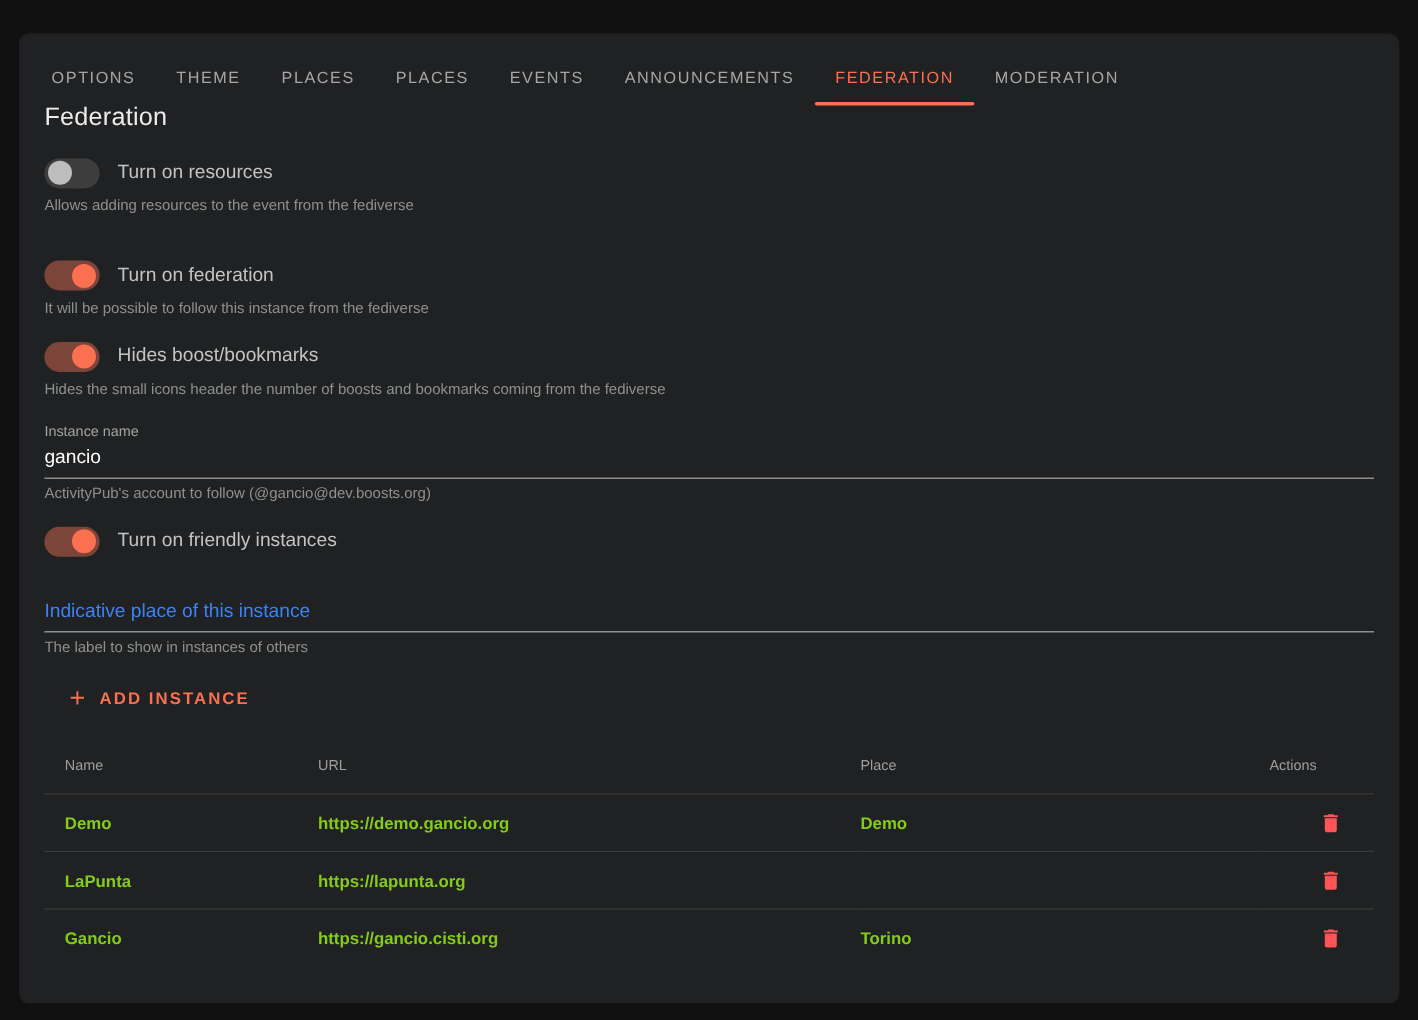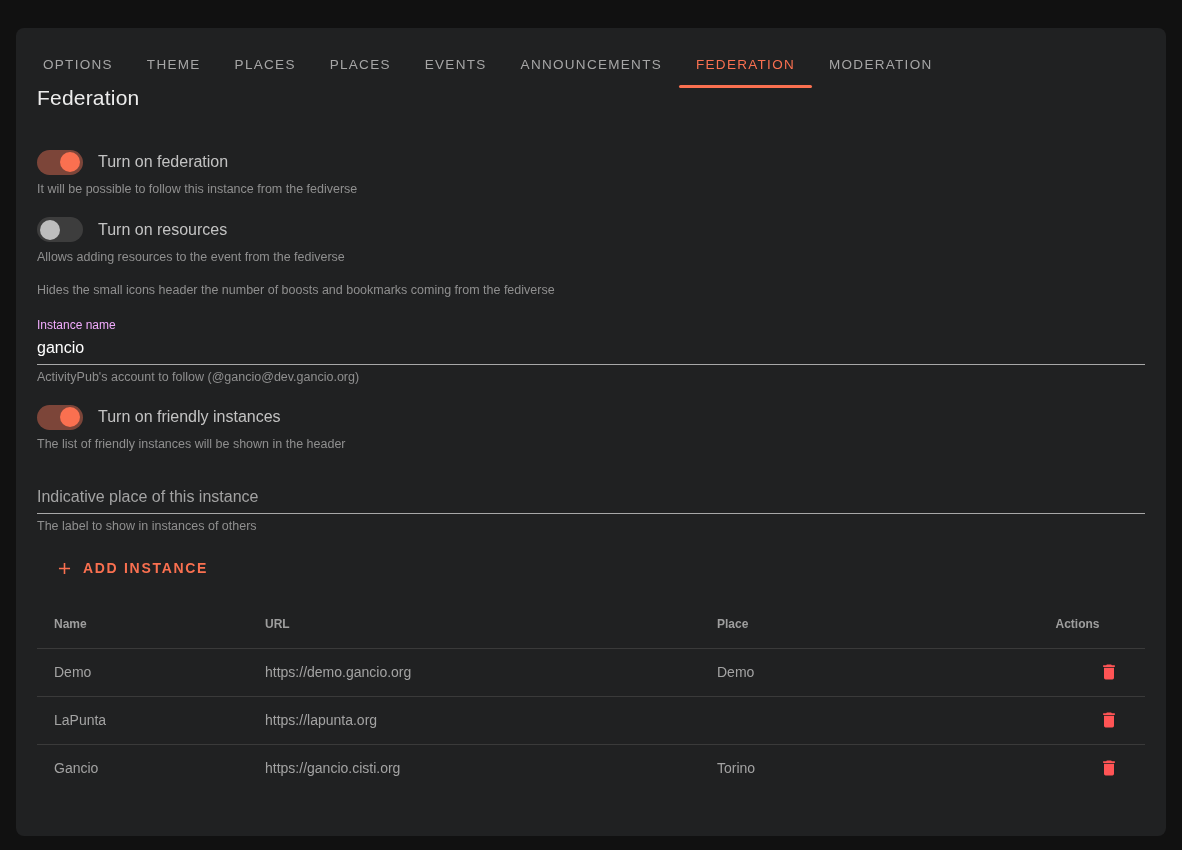--- a/index.html
+++ b/index.html
@@ -88,34 +88,34 @@
     font-size: 12.5px;
     line-height: 1;
     color: #8f8f8f;
   }
   
   .text-field { margin-top: 22px; }
   .field-label {
     display: block;
     font-size: 12px;
     line-height: 1;
-    color: #f0abfc;
+    color: #a3a3a3;
   }
   .field-value {
     font-size: 16px;
     color: #ffffff;
     padding: 7px 0 6px 0;
     border-bottom: 1px solid var(--underline, #a8a8a8);
     min-height: 20px;
     line-height: 1.25;
     outline: none;
   }
   .text-field .hint { margin-top: 6px; }
   .text-field.empty { margin-top: 36px; }
-  .text-field.empty .field-value { color: #a3a3a3; padding-top: 0; }
+  .text-field.empty .field-value { color: #3b82f6; padding-top: 0; }
   
   .add-btn {
     margin: 18px 13px 0 10px;
     height: 36px;
     display: inline-flex;
     align-items: center;
     gap: 9px;
     padding: 0 8px;
     background: none;
     border: none;
@@ -131,30 +131,31 @@
   
   table.itable {
     width: 100%;
     border-collapse: collapse;
     margin-top: 15px;
     table-layout: fixed;
   }
   .itable th {
     height: 47px;
     font-size: 12px;
-    font-weight: 700;
+    font-weight: 400;
     color: #9e9e9e;
     text-align: left;
     border-bottom: 1px solid var(--divider, #3a3a3a);
   }
   .itable td {
     height: 48px;
     font-size: 14px;
-    color: #a3a3a3;
+    color: #84cc16;
     text-align: left;
+    font-weight: bold;
   }
   .itable tr.divided td { border-bottom: 1px solid var(--divider, #3a3a3a); }
   .itable th.first, .itable td.first { padding-left: 17px; }
   .itable th.actions { text-align: center; padding-right: 37px; }
   .itable td.actions { text-align: right; padding-right: 26px; }
   .del-btn {
     background: none; border: none; padding: 0;
     cursor: pointer;
     color: var(--danger, #ff5252);
     vertical-align: middle;
@@ -174,61 +175,67 @@
     <div class="tab">EVENTS</div>
     <div class="tab">ANNOUNCEMENTS</div>
     <div class="tab active">FEDERATION</div>
     <div class="tab">MODERATION</div>
   </nav>
 
   <div class="content">
 
     <h1 class="page-title">Federation</h1>
 
+    <section class="switch-section">
+      <div class="switch-row">
+        <div class="switch">
+          <div class="track"></div>
+          <div class="knob"></div>
+        </div>
+        <span class="switch-label">Turn on resources</span>
+      </div>
+      <p class="hint">Allows adding resources to the event from the fediverse</p>
+    </section>
+
     <section class="switch-section first">
       <div class="switch-row">
         <div class="switch on">
           <div class="track"></div>
           <div class="knob"></div>
         </div>
         <span class="switch-label">Turn on federation</span>
       </div>
       <p class="hint">It will be possible to follow this instance from the fediverse</p>
     </section>
 
     <section class="switch-section">
       <div class="switch-row">
-        <div class="switch">
+        <div class="switch on">
           <div class="track"></div>
           <div class="knob"></div>
         </div>
-        <span class="switch-label">Turn on resources</span>
+        <span class="switch-label">Hides boost/bookmarks</span>
       </div>
-      <p class="hint">Allows adding resources to the event from the fediverse</p>
-    </section>
-
-    <section class="switch-section">
       <p class="hint">Hides the small icons header the number of boosts and bookmarks coming from the fediverse</p>
     </section>
 
     <div class="text-field">
       <label class="field-label">Instance name</label>
       <div class="field-value">gancio</div>
-      <p class="hint">ActivityPub's account to follow (@gancio@dev.gancio.org)</p>
+      <p class="hint">ActivityPub's account to follow (@gancio@dev.boosts.org)</p>
     </div>
 
     <section class="switch-section">
       <div class="switch-row">
         <div class="switch on">
           <div class="track"></div>
           <div class="knob"></div>
         </div>
         <span class="switch-label">Turn on friendly instances</span>
       </div>
-      <p class="hint">The list of friendly instances will be shown in the header</p>
     </section>
 
     <div class="text-field empty">
       <div class="field-value">Indicative place of this instance</div>
       <p class="hint">The label to show in instances of others</p>
     </div>
 
     <button class="add-btn">
       <span>
         <svg width="19" height="19" viewBox="0 0 24 24" fill="currentColor" aria-hidden="true">

